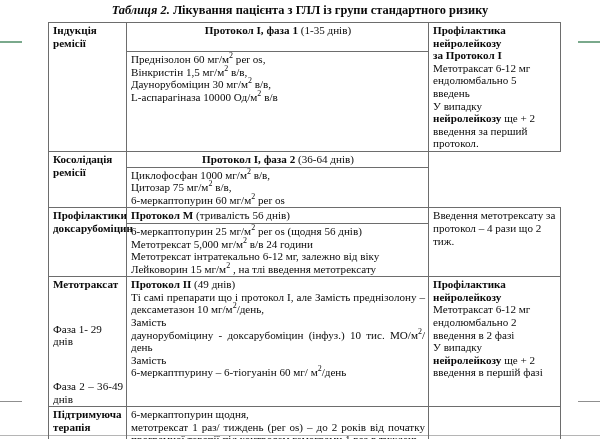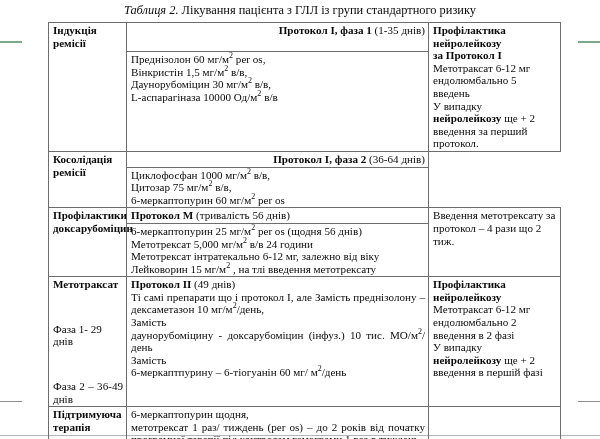--- a/index.html
+++ b/index.html
@@ -38,24 +38,24 @@
     top: 3px;
     left: 0;
     width: 600px;
     text-align: center;
     font-size: 12.4px;
     line-height: 15px;
     white-space: nowrap;
   }
   #caption .cap-ital {
     font-style: italic;
-    font-weight: normal;
+    font-weight: bold;
   }
   #caption .cap-bold {
-    font-weight: normal;
+    font-weight: bold;
   }
 
   #rx-table {
     position: absolute;
     top: 22px;
     left: 48px;
     width: 512px;
     border-collapse: collapse;
     table-layout: fixed;
   }
@@ -66,21 +66,21 @@
     font-size: 11.1px;
     line-height: 12.6px;
   }
   .col-a { width: 78px; }
   .col-b { width: 302px; }
   .col-c { width: 132px; }
 
   .stage-label { font-weight: bold; }
   .stage-sub { font-weight: normal; margin-top: 32px; }
   .proto-head {
-    text-align: right;
+    text-align: center;
     font-weight: bold;
   }
   .proto-head .dur { font-weight: normal; }
   .proto-head.left-align { text-align: left; margin-top: 32px; }
   .drug-list { }
   .drug-list div { white-space: nowrap; }
   .just { text-align: justify; text-align-last: left; }
   .just div { white-space: normal; }
   b.kw { font-weight: bold; }
   sup { font-size: 0.72em; vertical-align: super; line-height: 0; }

